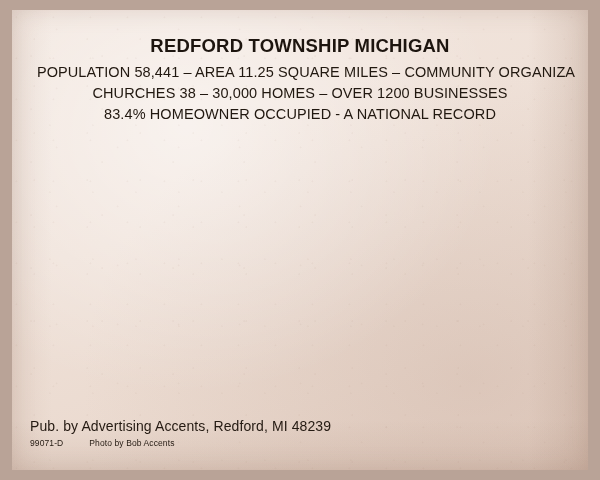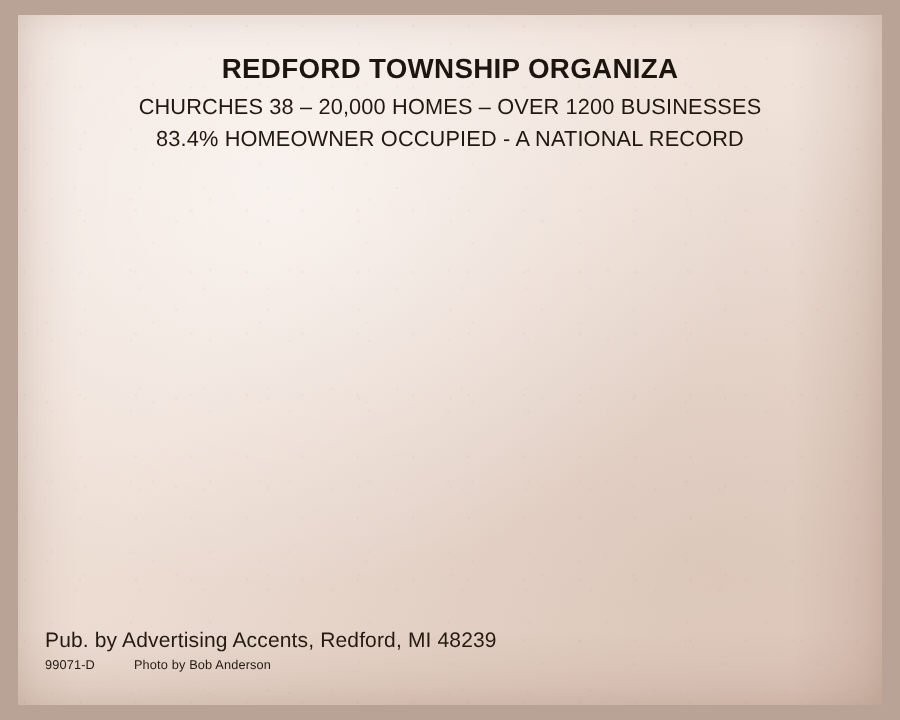--- a/index.html
+++ b/index.html
@@ -124,28 +124,29 @@
 </style>
 </head>
 <body>
 
 <div class="scan">
   <div class="card">
     <div class="grain"></div>
     <div class="edge-shade"></div>
 
     <div class="headline-block">
-      <div class="title">REDFORD TOWNSHIP ORGANIZA</div>
+      <div class="title">REDFORD TOWNSHIP MICHIGAN</div>
       <div class="facts">
-        <div class="fact-line">CHURCHES 38 – 20,000 HOMES – OVER 1200 BUSINESSES</div>
+        <div class="fact-line overflow">POPULATION 58,441 – AREA 11.25 SQUARE MILES – COMMUNITY ORGANIZA</div>
+        <div class="fact-line">CHURCHES 38 – 30,000 HOMES – OVER 1200 BUSINESSES</div>
         <div class="fact-line">83.4% HOMEOWNER OCCUPIED - A NATIONAL RECORD</div>
       </div>
     </div>
 
     <div class="imprint">
       <div class="imprint-line">Pub. by Advertising Accents, Redford, MI 48239</div>
       <div class="imprint-row">
         <span class="imprint-code">99071-D</span>
-        <span class="imprint-credit">Photo by Bob Anderson</span>
+        <span class="imprint-credit">Photo by Bob Accents</span>
       </div>
     </div>
   </div>
 </div>
 
 </body></html>

